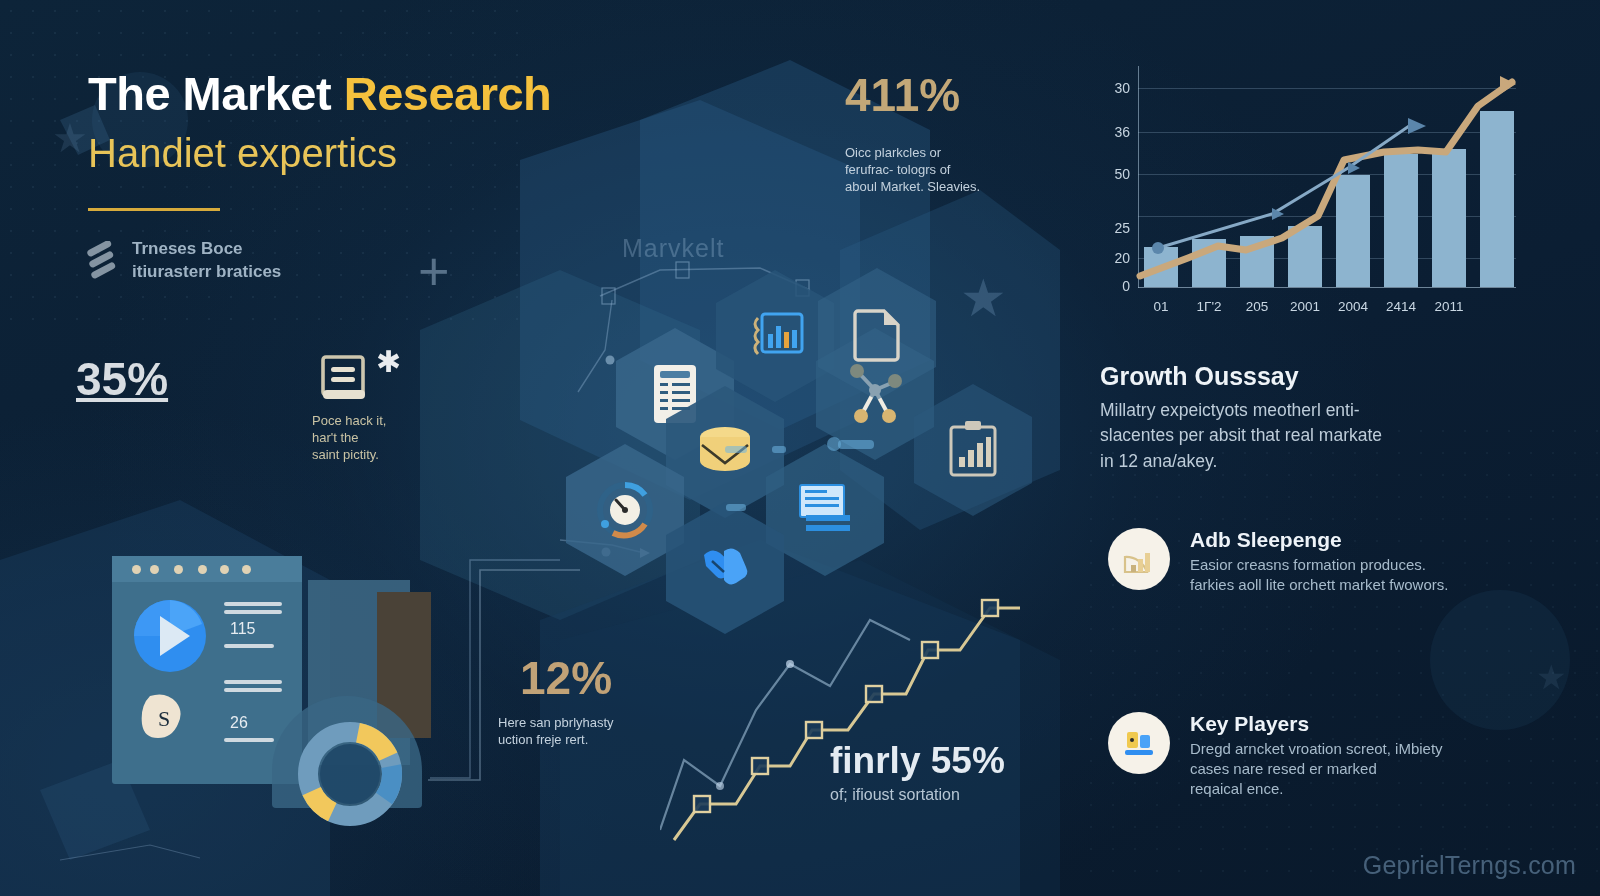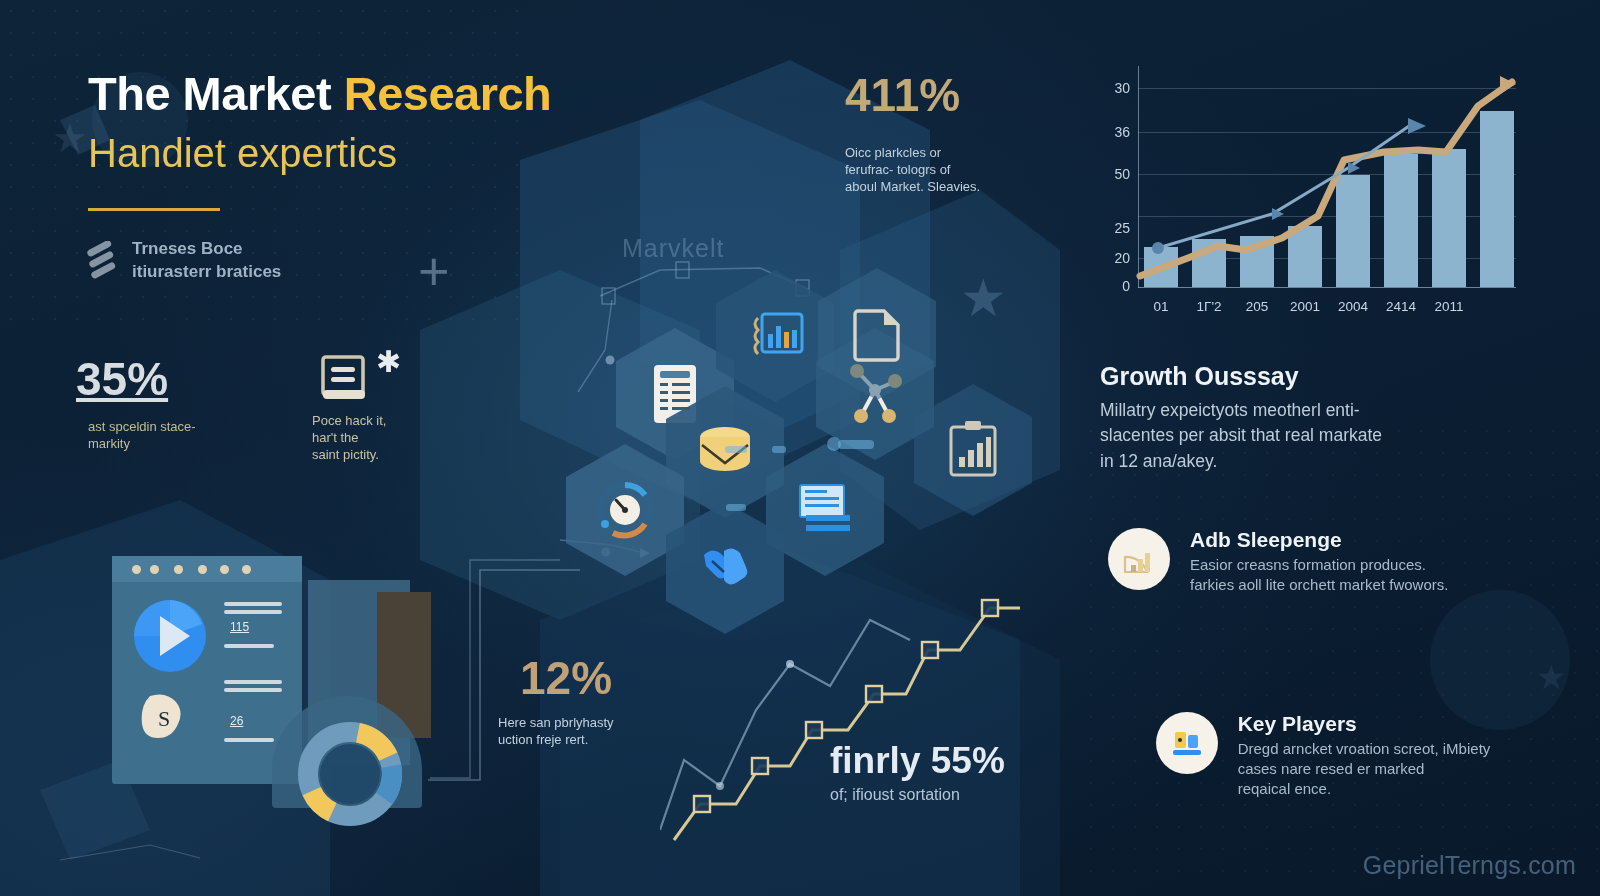--- a/index.html
+++ b/index.html
@@ -105,21 +105,21 @@
 
   
   .dash { position: absolute; left: 112px; top: 556px; }
   .dash-card {
     position: absolute; left: 0; top: 0; width: 190px; height: 228px;
     background: #3e6f8c; border-radius: 3px;
   }
   .dash-bar { position: absolute; left: 0; top: 0; width: 190px; height: 26px; background: #4a7d9b; }
   .dash-dot { position: absolute; top: 9px; width: 9px; height: 9px; border-radius: 50%; background: #e0d2b4; }
   .dash-line { position: absolute; height: 4px; background: #cfd9e0; border-radius: 2px; }
-  .dash-num { position: absolute; font-size: 12px; color: #e6ecf1; font-weight: 500; text-decoration: underline; }
+  .dash-num { position: absolute; font-size: 16px; color: #e6ecf1; font-weight: 500; }
   .panel2 { position: absolute; left: 196px; top: 24px; width: 102px; height: 185px; background: rgba(62,106,134,0.85); }
   .panel3 { position: absolute; left: 265px; top: 36px; width: 54px; height: 146px; background: #4a4237; }
   .donut-card {
     position: absolute; left: 160px; top: 140px; width: 150px; height: 112px;
     background: rgba(58,103,133,0.80); border-radius: 75px 75px 4px 4px;
   }
 
   
   .chart { position: absolute; left: 1096px; top: 66px; width: 420px; height: 250px; }
   .chart-y {
@@ -158,21 +158,21 @@
   .feat { position: absolute; left: 1108px; display: flex; gap: 20px; width: 430px; }
   .feat-ic {
     width: 62px; height: 62px; border-radius: 50%;
     background: #f6f2e9; flex: none;
     display: flex; align-items: center; justify-content: center;
   }
   .feat-h { font-size: 21px; font-weight: 700; color: #eef3f8; margin-bottom: 3px; }
   .feat-p { font-size: 15px; line-height: 1.32; color: #a7bbcb; white-space: pre-line; }
   #feat-0 { top: 528px; }
   #feat-1 { top: 628px; }
-  #feat-2 { top: 712px; justify-content: center; }
+  #feat-2 { top: 712px; }
 
   .watermark {
     position: absolute; right: 24px; bottom: 16px;
     font-size: 25px; color: rgba(120,155,185,0.55); letter-spacing: .2px;
   }
 </style>
 </head>
 <body>
 
 <div class="canvas">
@@ -235,22 +235,20 @@
         <rect x="2" y="4" width="26" height="7" rx="3.5" transform="rotate(-28 15 7)"></rect>
         <rect x="4" y="15" width="26" height="7" rx="3.5" transform="rotate(-28 17 18)"></rect>
         <rect x="6" y="26" width="26" height="7" rx="3.5" transform="rotate(-28 19 29)"></rect>
       </g>
     </svg>
     <div class="brand-text">Trneses Boce
 itiurasterr bratices</div>
   </div>
 
   <div class="stat-big" id="stat-35">35%</div>
-  <div class="stat-caption" id="stat-35-cap">ast spceldin stace-
-markity</div>
 
   <svg class="book-icon" width="54" height="54" viewBox="0 0 54 54">
     <rect x="5" y="5" width="40" height="38" rx="3" fill="none" stroke="#cdc6ae" stroke-width="3.6"></rect>
     <rect x="13" y="15" width="24" height="5" rx="2.5" fill="#e6e0d0"></rect>
     <rect x="13" y="25" width="24" height="5" rx="2.5" fill="#e6e0d0"></rect>
     <rect x="5" y="38" width="42" height="9" rx="4" fill="#e6e0d0"></rect>
   </svg>
   <div class="aster">✱</div>
   <div class="stat-caption" id="stat-book-cap">Poce hack it,
 har't the

